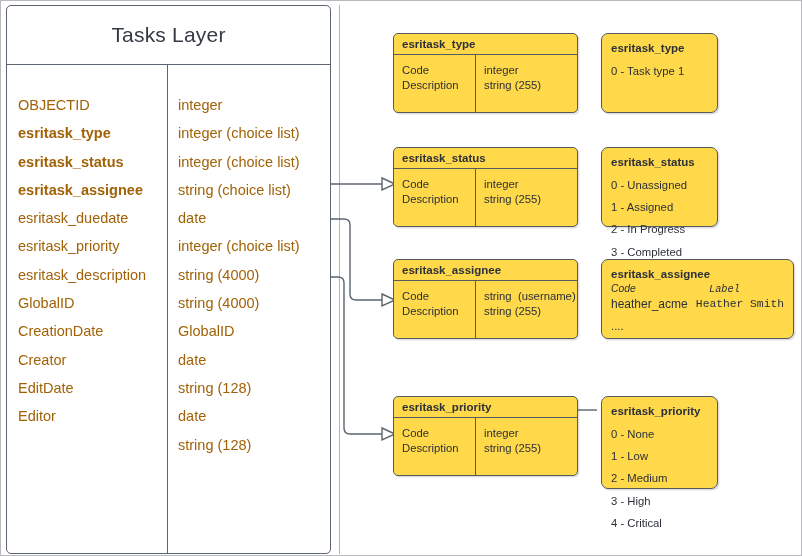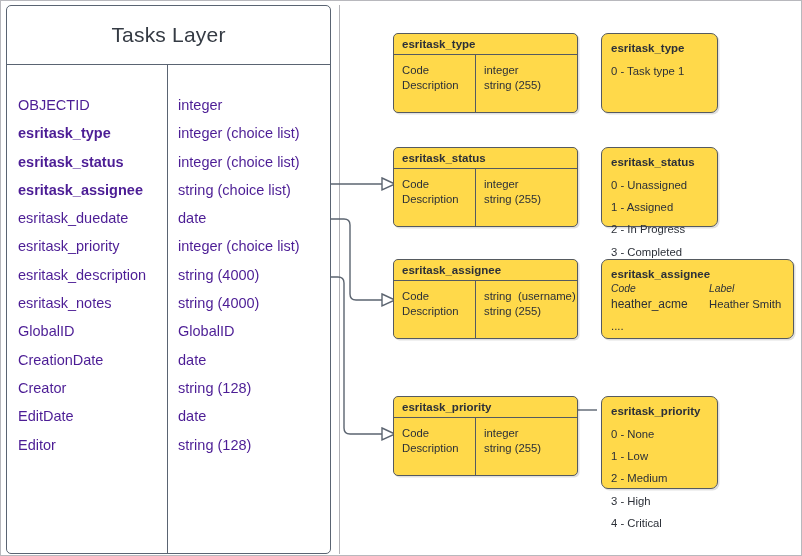--- a/index.html
+++ b/index.html
@@ -65,21 +65,21 @@
     flex: 1;
     box-sizing: border-box;
     padding-top: 26px;
   }
   .field-row {
     height: 28.3px;
     line-height: 28.3px;
     font-size: 14.5px;
     padding-left: 11px;
     white-space: nowrap;
-    color: #4c1d95;
+    color: #a16207;
   }
   .col-types .field-row { padding-left: 10px; }
   .field-row.bold { font-weight: bold; }
 
   
   .workarea {
     position: absolute;
     left: 338px;
     top: 4px;
     width: 459px;
@@ -153,21 +153,21 @@
     line-height: 14.2px;
     color: #2c3038;
     white-space: nowrap;
     margin-top: 8px;
   }
   .kv-row {
     display: flex;
     line-height: 14.5px;
   }
   .kv-code { width: 98px; font-size: 12px; color: #2c3038; white-space: nowrap; }
-  .kv-label { font-size: 11.3px; color: #2c3038; white-space: nowrap; }
+  .kv-label { font-size: 11.3px; color: #2c3038; white-space: nowrap; font-family: Liberation Mono, monospace; }
   .kv-row.hdr .kv-code, .kv-row.hdr .kv-label { font-size: 10.3px; font-style: italic; }
 
   
   svg.links {
     position: absolute;
     left: 0; top: 0;
     width: 802px; height: 556px;
     pointer-events: none;
     overflow: visible;
   }
@@ -185,21 +185,20 @@
     </div>
     <div class="layer-body">
       <div class="col-names">
         <div class="field-row">OBJECTID</div>
         <div class="field-row bold">esritask_type</div>
         <div class="field-row bold">esritask_status</div>
         <div class="field-row bold">esritask_assignee</div>
         <div class="field-row">esritask_duedate</div>
         <div class="field-row">esritask_priority</div>
         <div class="field-row">esritask_description</div>
-        <div class="field-row">esritask_notes</div>
         <div class="field-row">GlobalID</div>
         <div class="field-row">CreationDate</div>
         <div class="field-row">Creator</div>
         <div class="field-row">EditDate</div>
         <div class="field-row">Editor</div>
       </div>
       <div class="col-types">
         <div class="field-row">integer</div>
         <div class="field-row">integer (choice list)</div>
         <div class="field-row">integer (choice list)</div>

